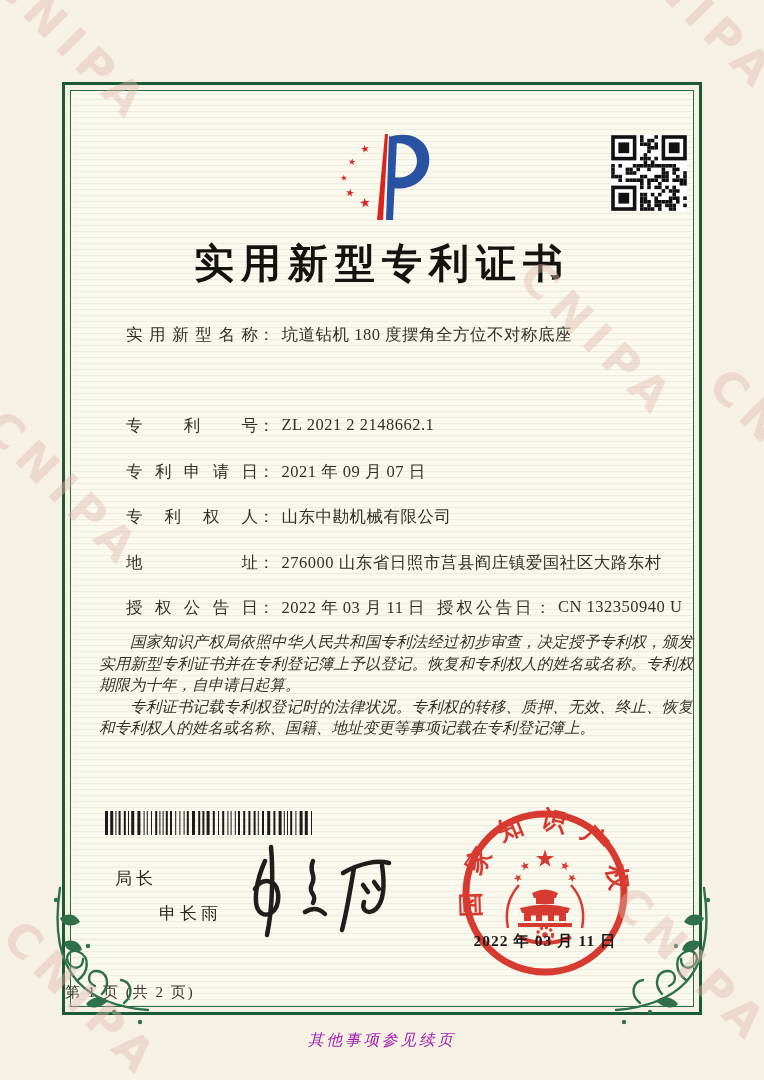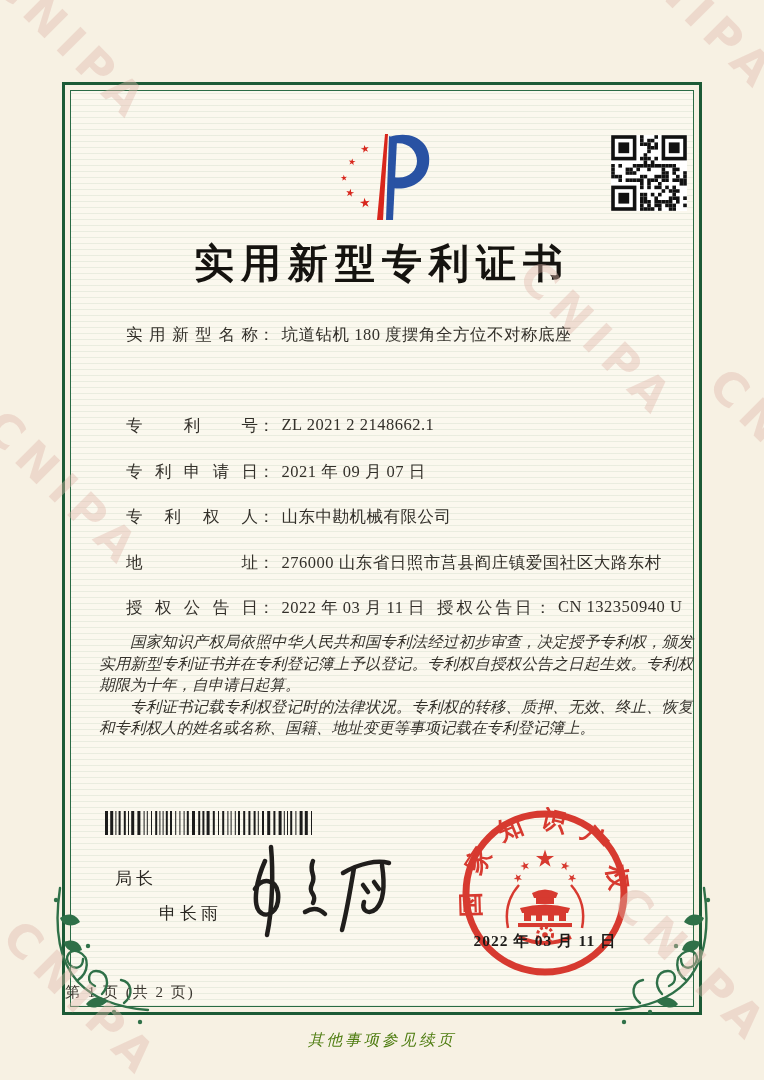--- a/index.html
+++ b/index.html
@@ -41,21 +41,21 @@
   .paras{
     left:34px;top:546px;width:594px;
     font-size:15.5px;line-height:21.6px;font-style:italic;color:#35322c;
     text-align:justify;
   }
   .paras p{margin:0;text-indent:2em;}
   .officials{font-size:17px;letter-spacing:4px;color:#2b2823;}
   .pagenum{left:0;top:898px;width:100%;text-align:left;font-size:15px;letter-spacing:2px;color:#3a362f;}
   .footnote{
     position:absolute;left:0;top:1030px;width:100%;text-align:center;z-index:3;
-    font-size:15.5px;font-style:italic;letter-spacing:3px;color:#4d7c0f;
+    font-size:15.5px;font-style:italic;letter-spacing:3px;color:#a21caf;
   }
   .seal-date{
     left:398px;top:846px;width:164px;text-align:center;z-index:5;
     font-size:15.5px;letter-spacing:1px;color:#1c1a18;font-weight:bold;
   }
   .ornament{position:absolute;z-index:4;width:108px;height:144px;}
   .orn-left{left:44px;top:884px;}
   .orn-right{left:612px;top:884px;transform:scaleX(-1);}
   svg{display:block;}
   .hidden-defs{position:absolute;width:0;height:0;}
@@ -256,21 +256,21 @@
     <span class="flabel">地址</span><span class="colon">：</span><span class="fvalue">276000 山东省日照市莒县阎庄镇爱国社区大路东村</span>
   </div>
   <div class="abs row" style="top:512px;">
     <span class="flabel">授权公告日</span><span class="colon">：</span><span class="fvalue">2022 年 03 月 11 日</span>
     <span class="pair2">
       <span class="flabel2">授权公告日</span><span class="colon">：</span><span class="fvalue">CN 132350940 U</span>
     </span>
   </div>
 
   <div class="abs paras">
-    <p>国家知识产权局依照中华人民共和国专利法经过初步审查，决定授予专利权，颁发实用新型专利证书并在专利登记簿上予以登记。专利权自授权公告之日起生效。专利权期限为十年，自申请日起算。</p>
+    <p>国家知识产权局依照中华人民共和国专利法经过初步审查，决定授予专利权，颁发实用新型专利证书并在专利登记簿上予以登记。恢复和专利权人的姓名或名称。专利权期限为十年，自申请日起算。</p>
     <p>专利证书记载专利权登记时的法律状况。专利权的转移、质押、无效、终止、恢复和专利权人的姓名或名称、国籍、地址变更等事项记载在专利登记簿上。</p>
   </div>
 
   <div class="abs" style="left:38px;top:726px;">
     <svg width="212" height="24" viewBox="0 0 212 24" xmlns="http://www.w3.org/2000/svg">
       <g id="barcode-bars" fill="#1b1b1b">
           <rect x="2" y="0" width="3" height="24"></rect>
           <rect x="7.199999999999999" y="0" width="3" height="24"></rect>
           <rect x="12.399999999999999" y="0" width="1" height="24"></rect>
           <rect x="15.599999999999998" y="0" width="2" height="24"></rect>

